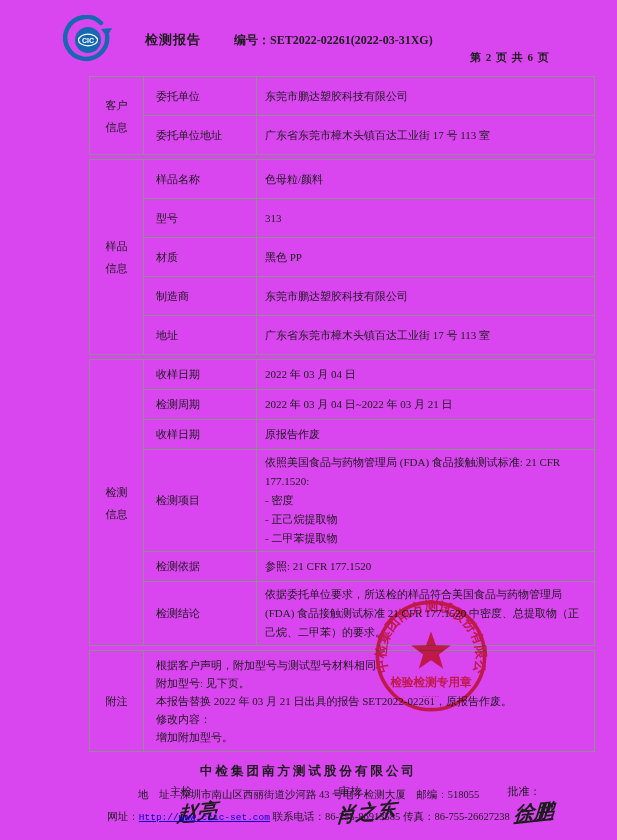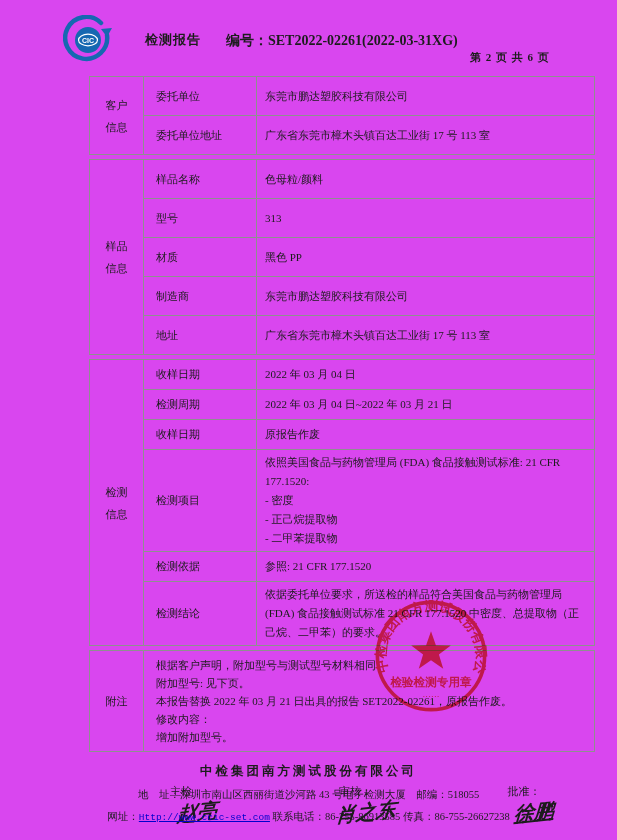--- a/index.html
+++ b/index.html
@@ -4,21 +4,21 @@
 <style>
   html,body { margin:0; padding:0; background:#ffffff; }
   .page {
     position:relative; width:617px; height:840px; background:#d946ef;
     font-family:"Liberation Serif", serif; color:#1c1c1c; overflow:hidden;
   }
 
   
   .hdr-logo { position:absolute; left:63px; top:15px; width:50px; height:50px; }
   .hdr-title { position:absolute; left:145px; top:31px; font-size:13px; font-weight:bold; letter-spacing:1px; }
-  .hdr-no { position:absolute; left:226px; top:32px; font-size:14px; font-weight:bold; }
+  .hdr-no { position:absolute; left:234px; top:32px; font-size:12px; font-weight:bold; }
   .hdr-page { position:absolute; left:470px; top:50px; font-size:11px; font-weight:bold; letter-spacing:1px; }
 
   
   .content { position:absolute; left:57px; top:76px; width:506px;margin-left:32px; }
 
   table.rpt { border-collapse:collapse; width:100%; table-layout:fixed; margin-bottom:4px; }
   table.rpt td { border:1px solid #8f8f8f; font-size:11px; vertical-align:middle; }
   td.sec { width:51px; text-align:center; white-space:pre-line; line-height:22px; }
   td.key { width:96px; padding:3px 4px 3px 12px; }
   td.val { padding:3px 8px 3px 8px; white-space:pre-line; line-height:19px; }

